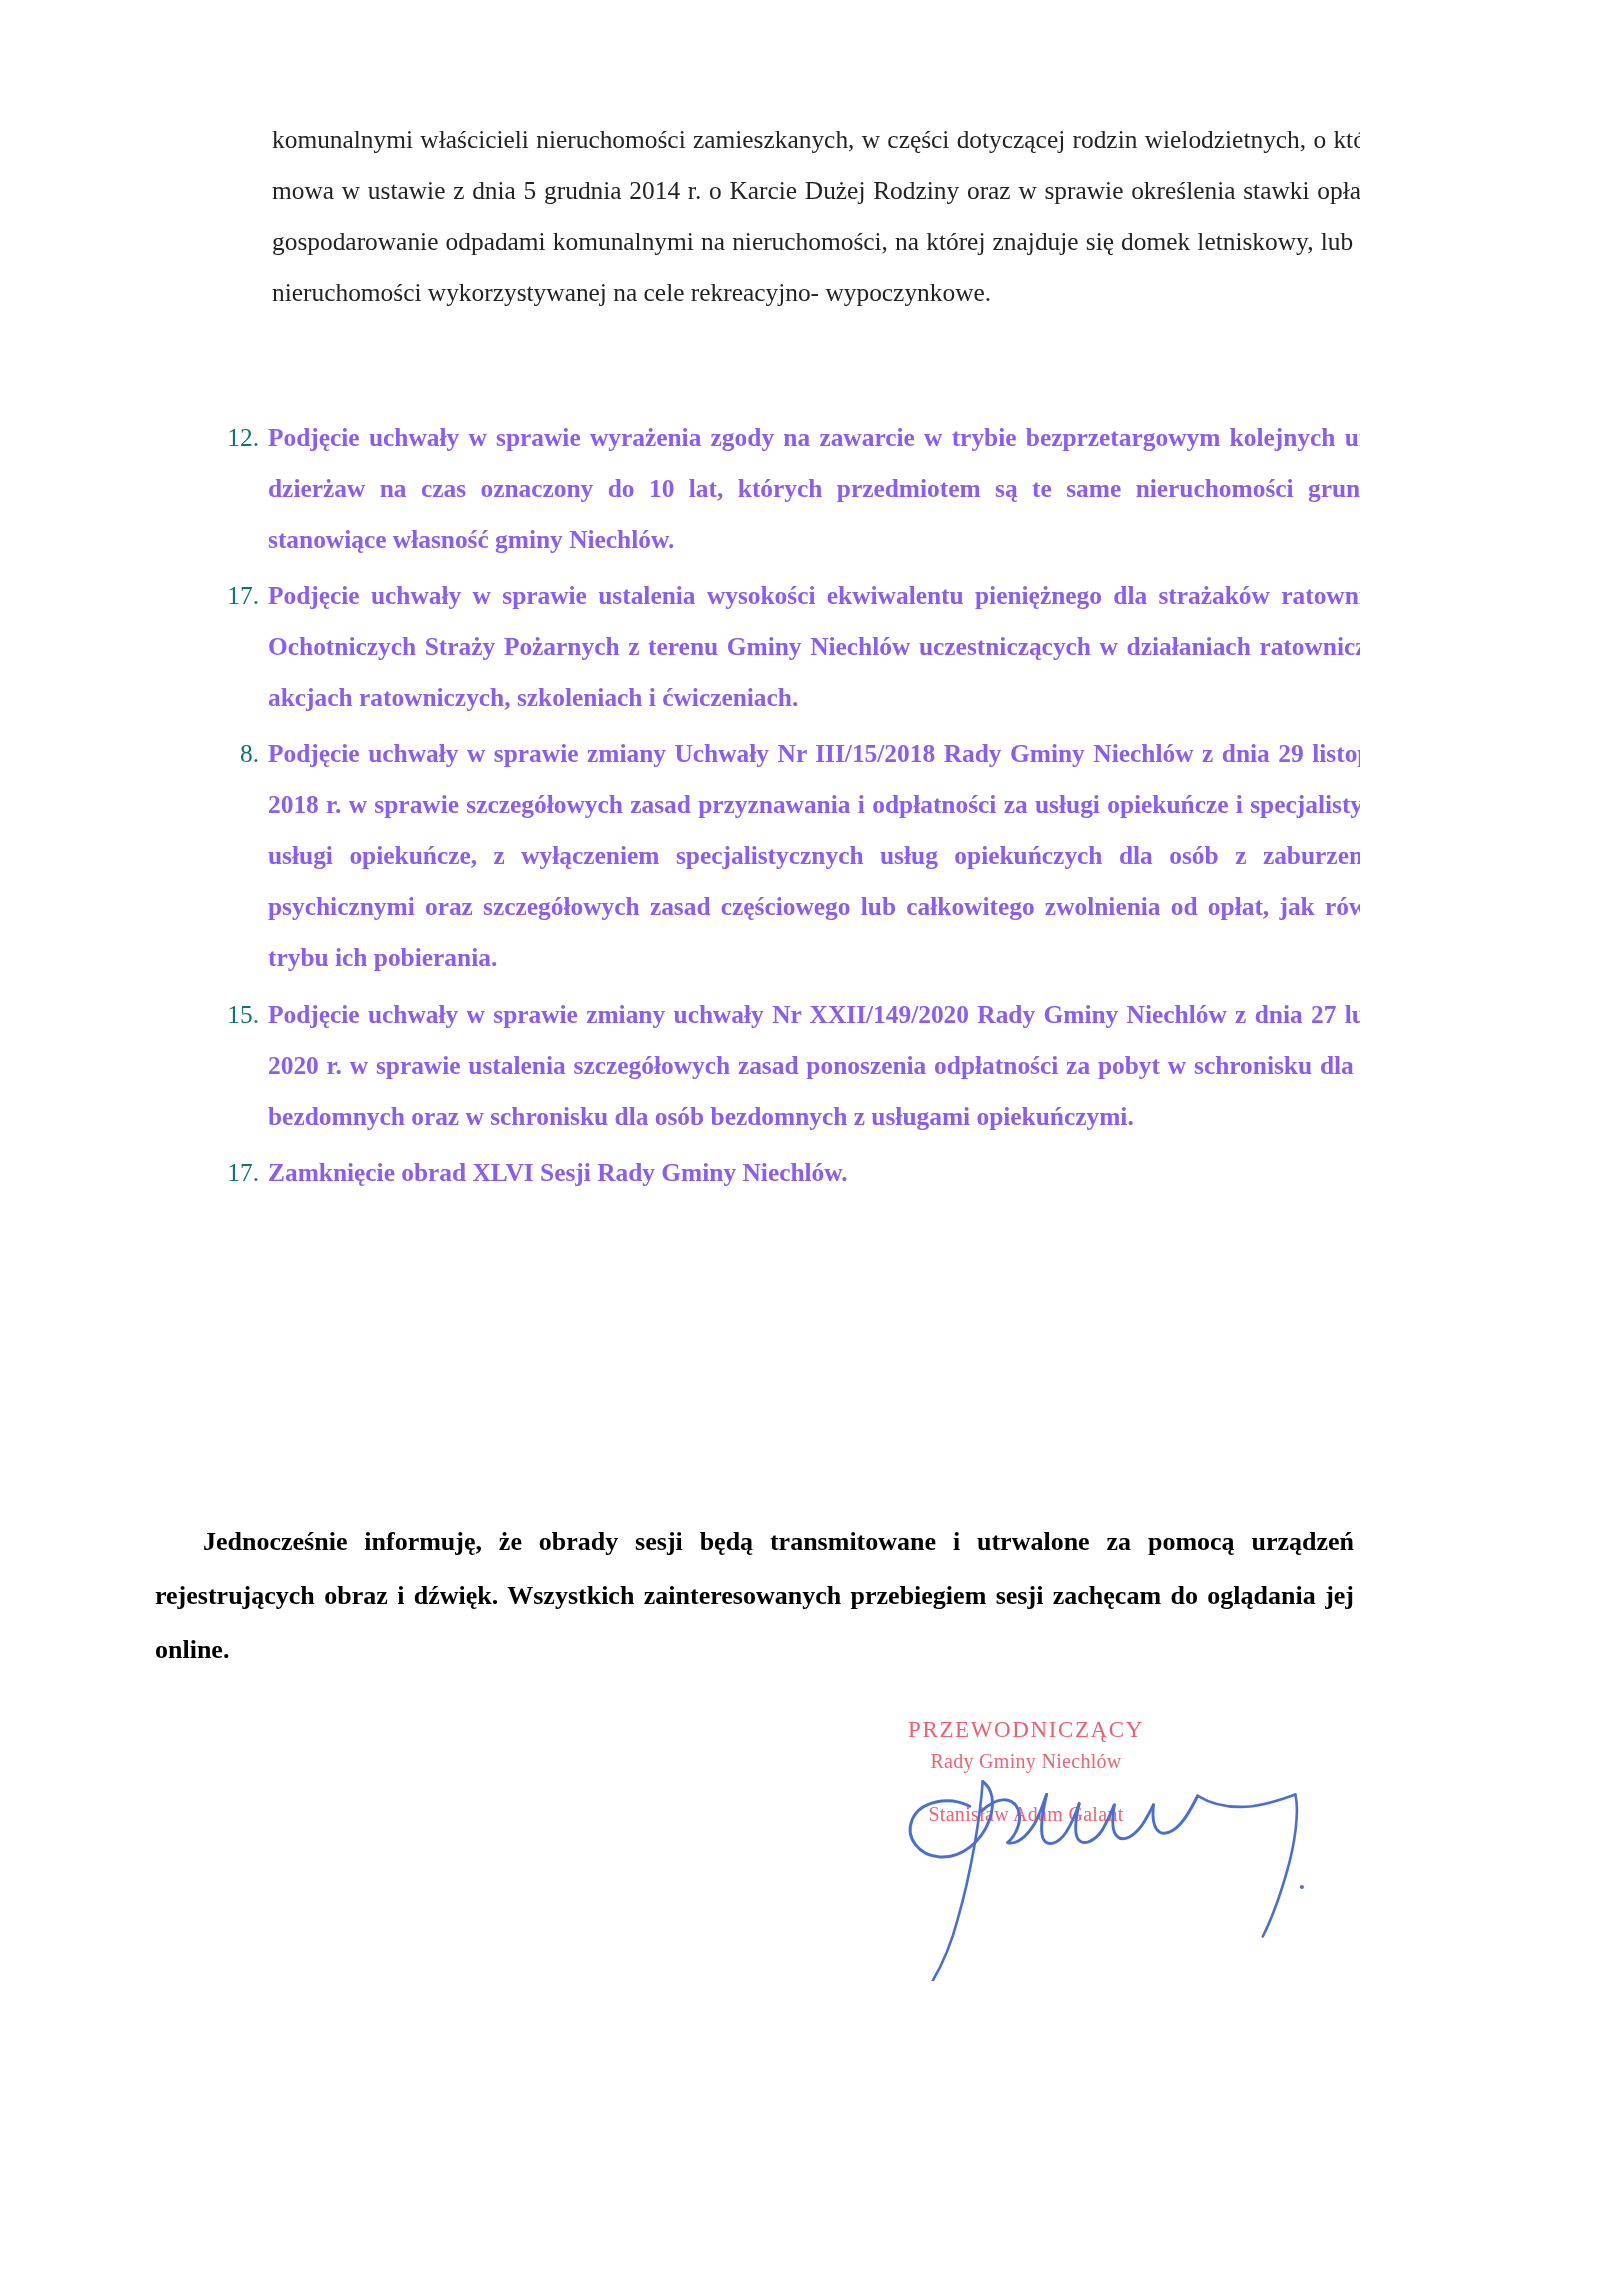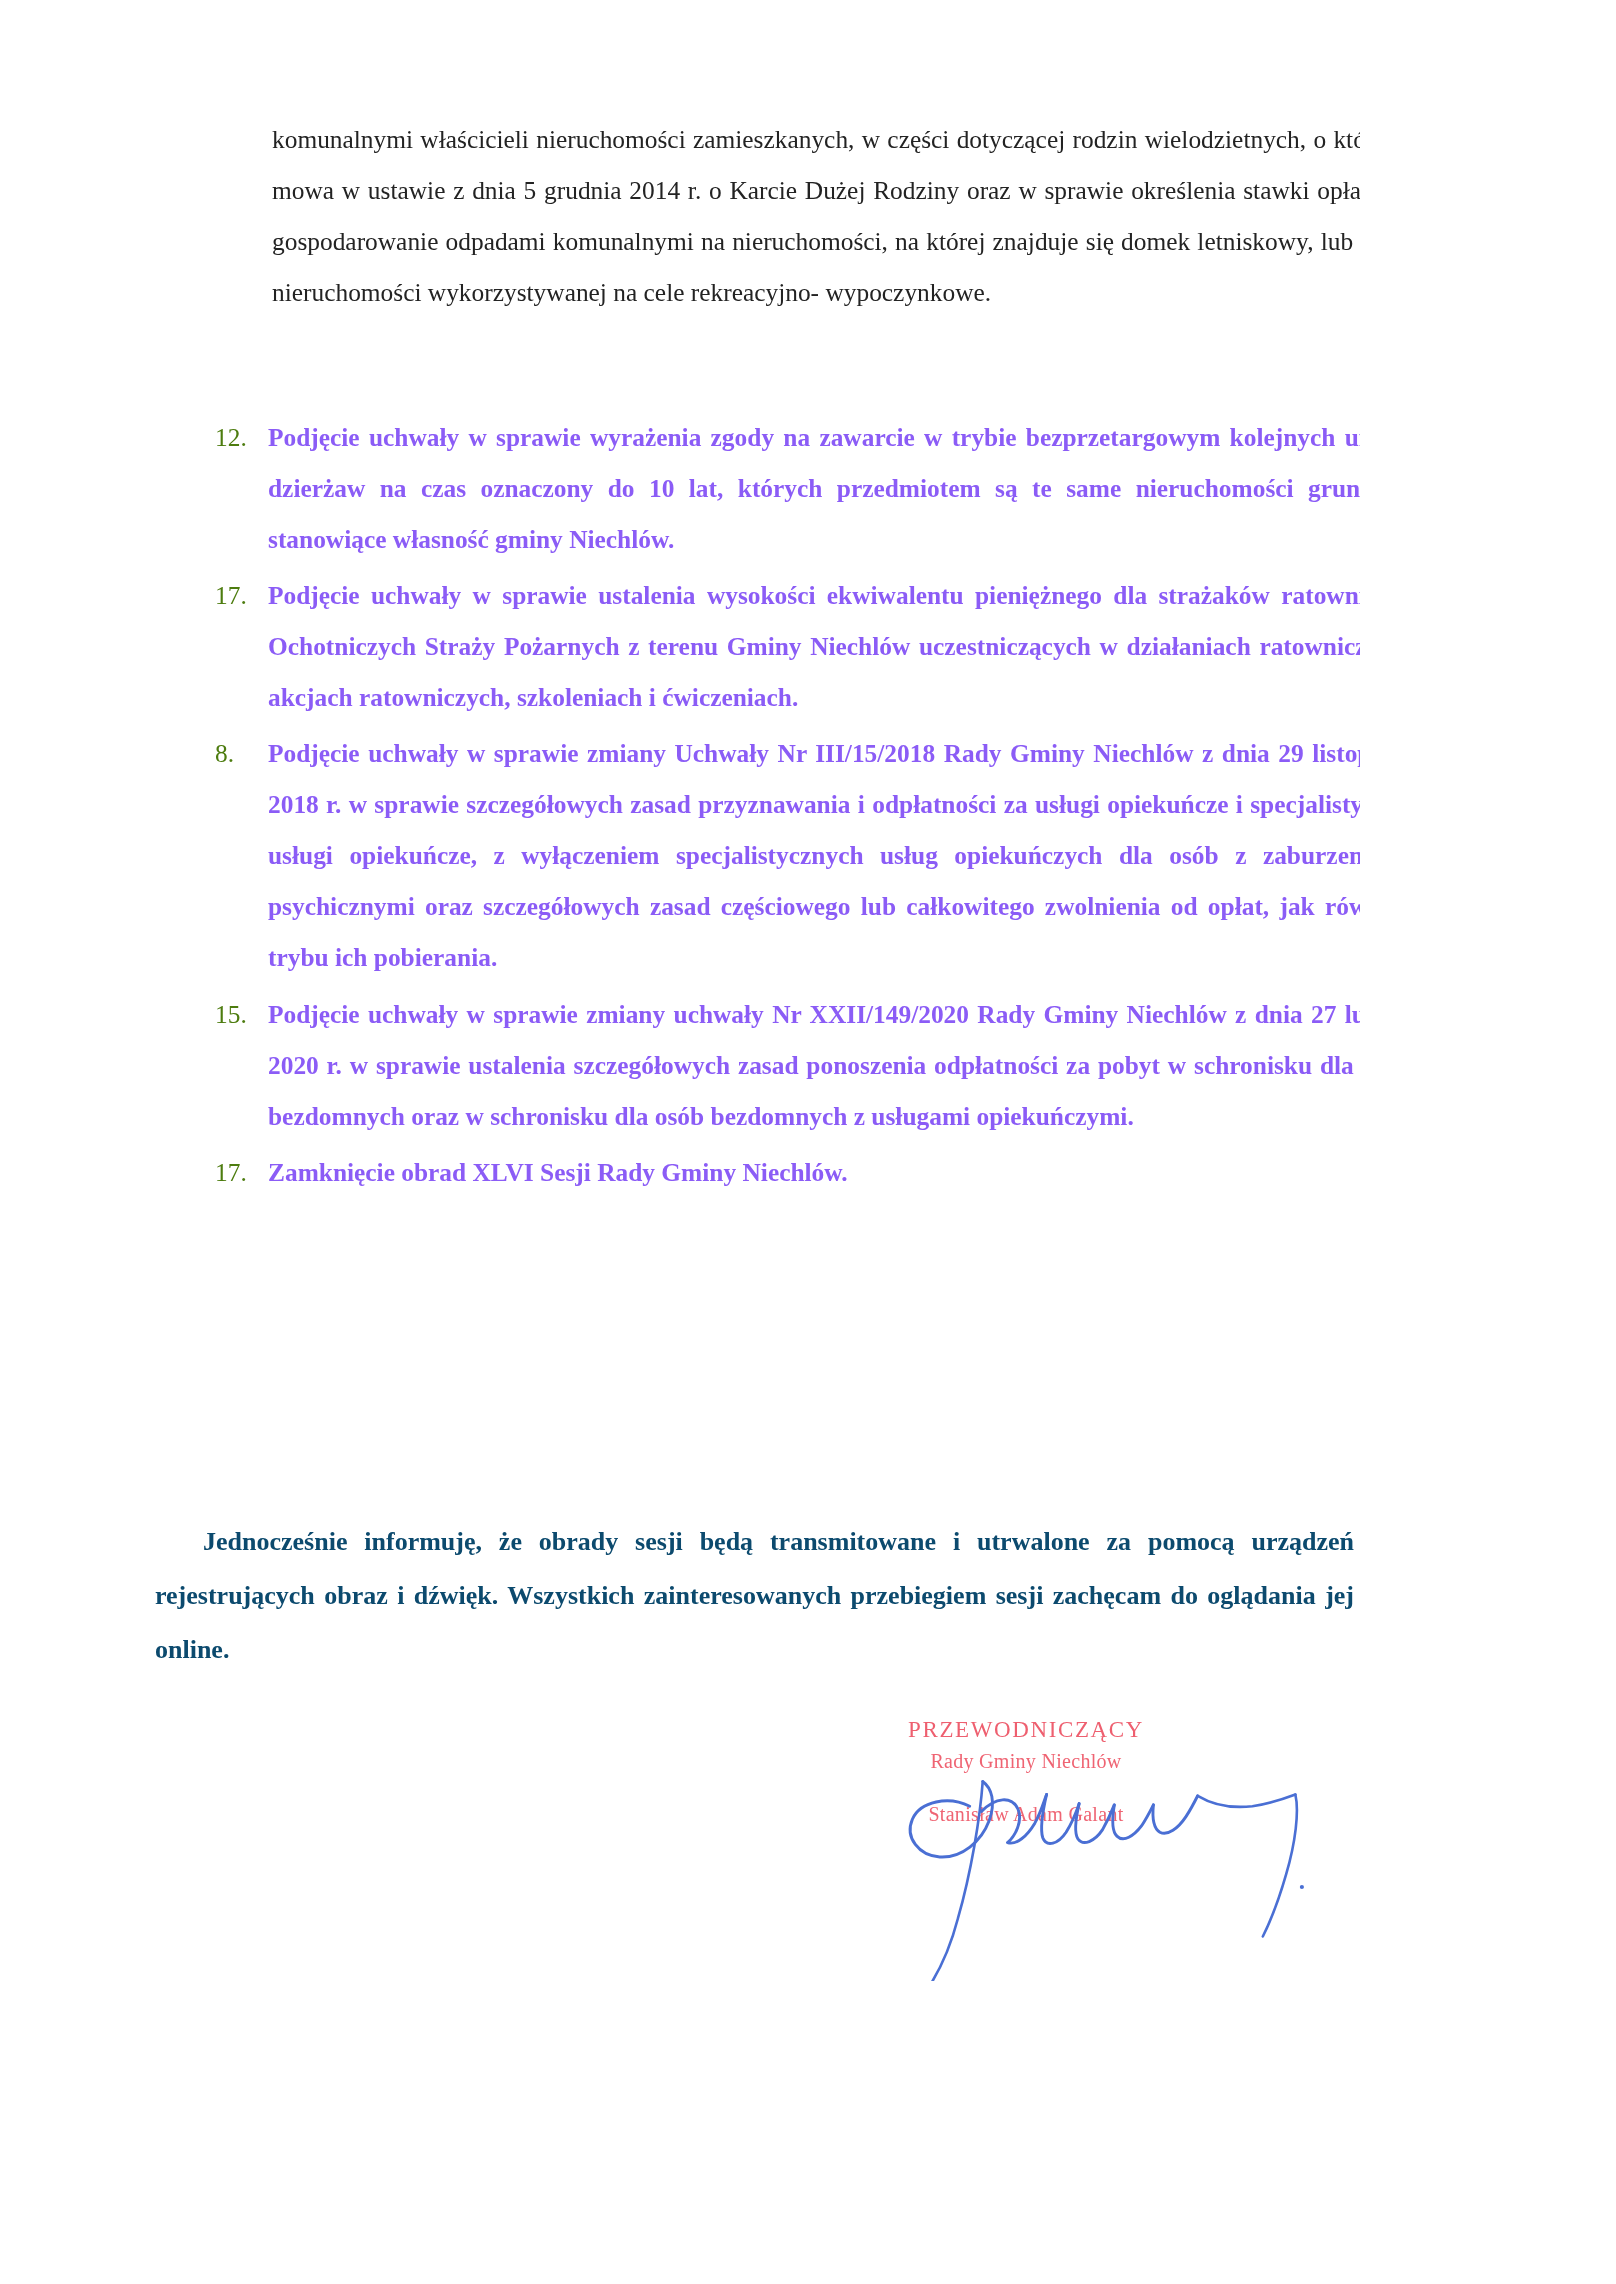--- a/index.html
+++ b/index.html
@@ -42,26 +42,26 @@
     width: 1196px;
   }
   .item {
     display: flex;
     align-items: flex-start;
     margin: 0 0 5.2px 0;
   }
   .item-num {
     flex: 0 0 auto;
     width: 53px;
-    text-align: left;
+    text-align: right;
     padding-right: 9px;
     box-sizing: border-box;
     font-size: 25.4px;
     line-height: 51px;
-    color: #4d7c0f;
+    color: #0f766e;
     white-space: nowrap;
   }
   .item-text {
     flex: 1 1 auto;
     font-size: 25.4px;
     line-height: 51px;
     text-align: justify;
     text-justify: inter-word;
     color: #8b5cf6;
     font-weight: bold;
@@ -73,21 +73,21 @@
     position: absolute;
     left: 155px;
     top: 1515px;
     width: 1199px;
     font-size: 26px;
     line-height: 54px;
     font-weight: bold;
     text-align: justify;
     text-justify: inter-word;
     text-indent: 48px;
-    color: #0c4a6e;
+    color: #000000;
   }
 
   
   .sign-area {
     position: absolute;
     left: 886px;
     top: 1709px;
     width: 469px;
     height: 274px;
   }

